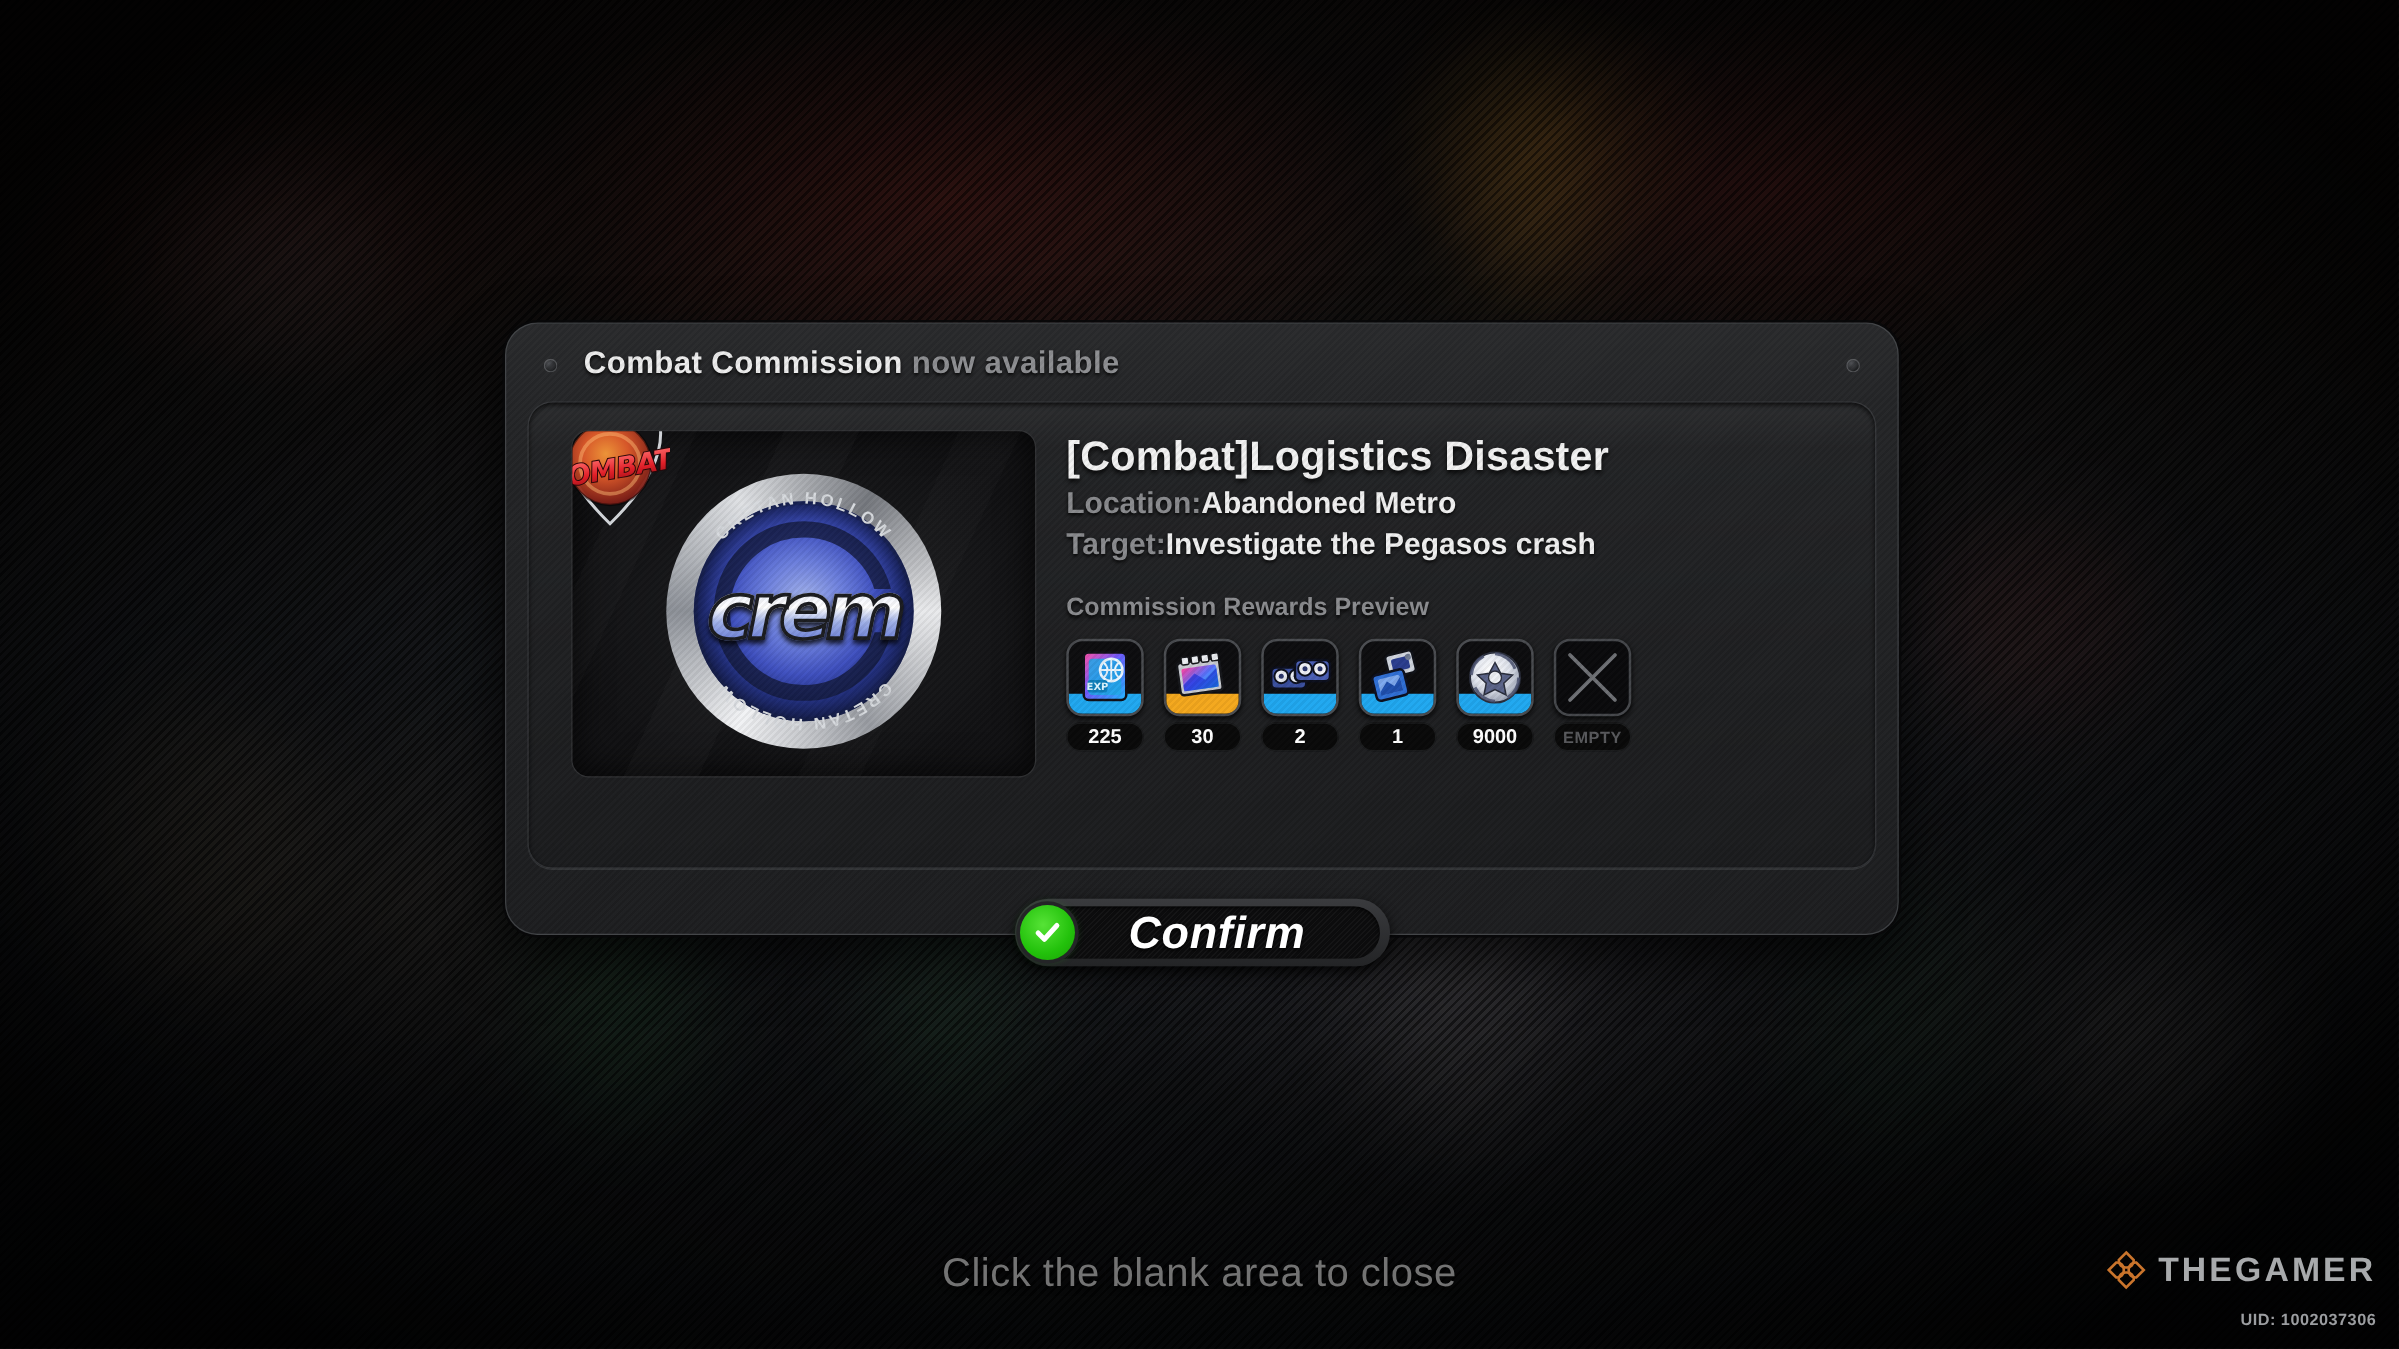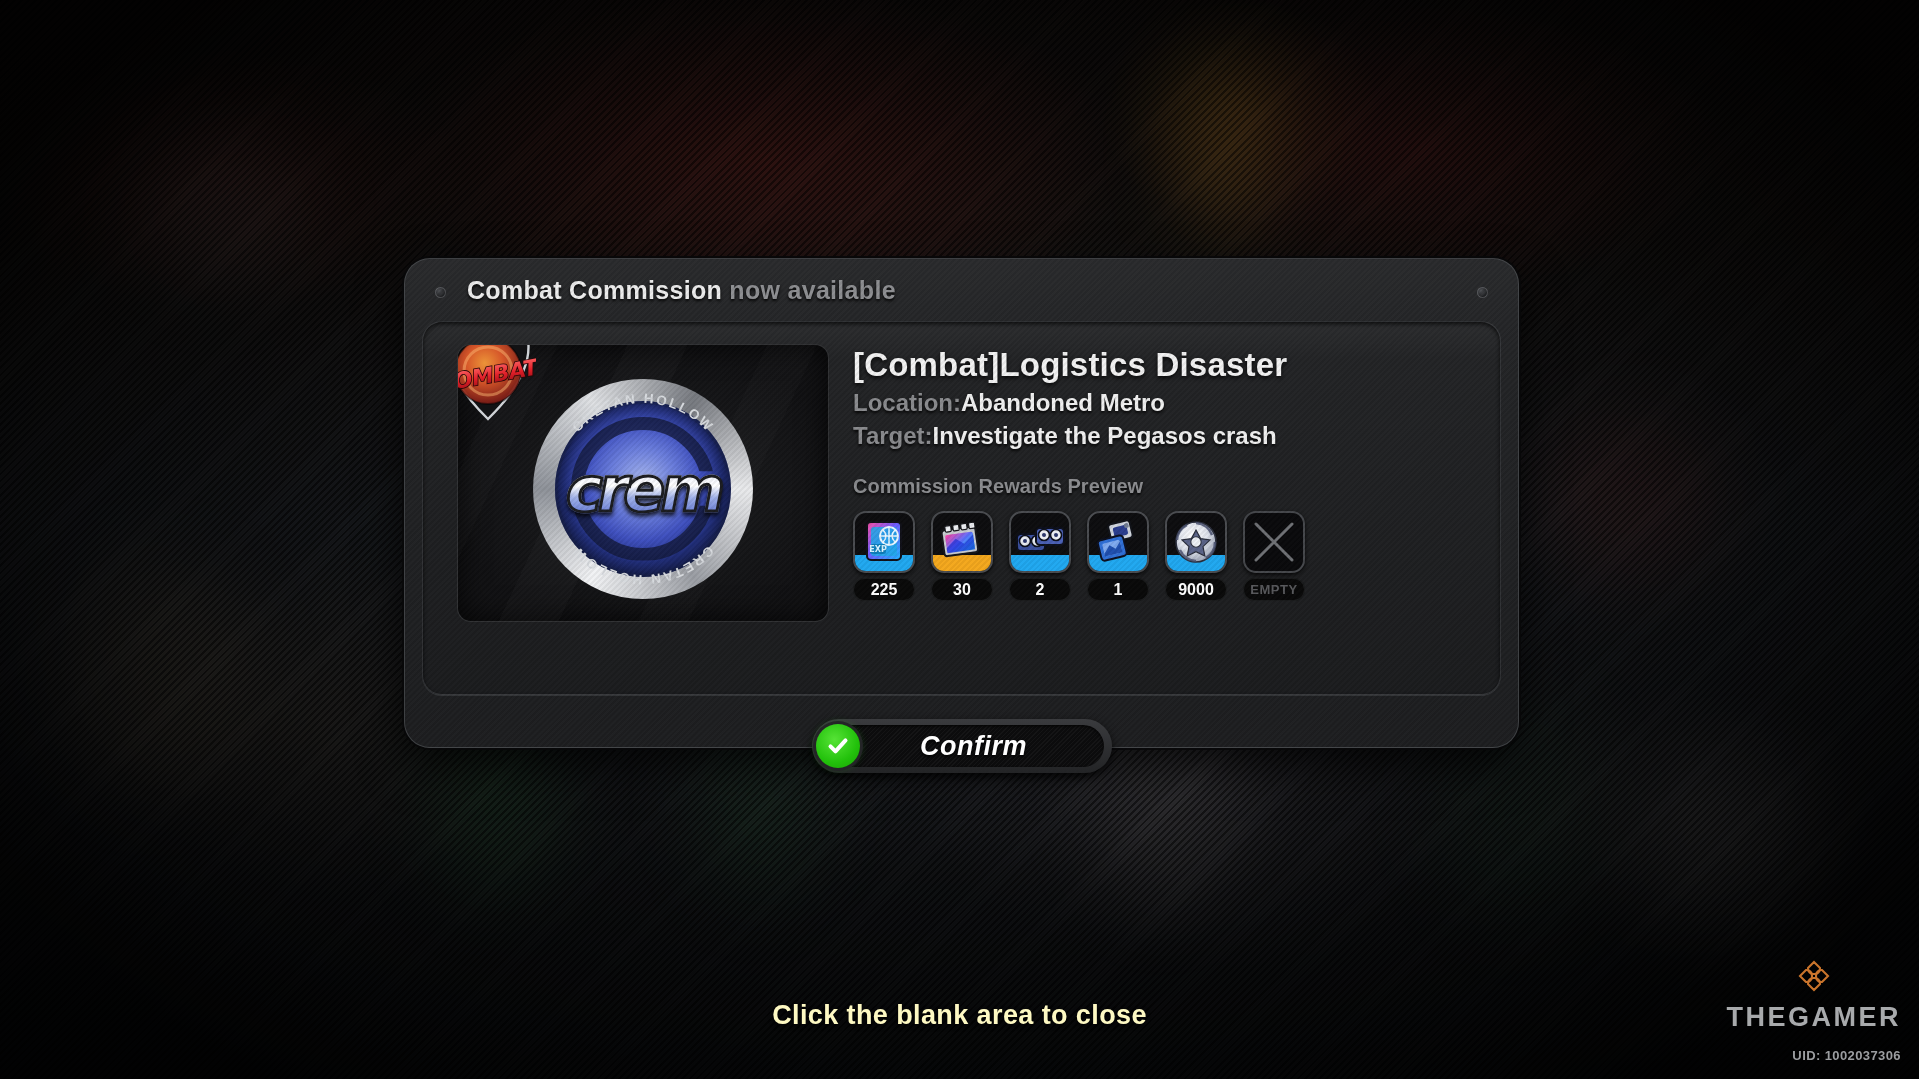--- a/index.html
+++ b/index.html
@@ -214,44 +214,44 @@
   }
   .confirm-inner {
     position:absolute; left:8px; right:8px; top:6px; bottom:6px; border-radius:21px;
     background:
       repeating-linear-gradient(-45deg, rgba(255,255,255,0.035) 0 1px, transparent 1px 3px),
       #0c0c0d;
     box-shadow:inset 0 1px 3px rgba(0,0,0,0.9);
     display:flex; align-items:center; justify-content:center;
   }
   .confirm-label {
-    font-size:27px; font-weight:bold; font-style:italic; color:#ffffff;
+    font-size:36px; font-weight:bold; font-style:italic; color:#ffffff;
     letter-spacing:0.5px; margin-left:24px;
     text-shadow:0 2px 3px rgba(0,0,0,0.9);
   }
   .check-circle {
     position:absolute; left:4px; top:50%; transform:translateY(-50%);
     width:44px; height:44px; border-radius:50%;
     background:radial-gradient(circle at 42% 36%,#56e336,#22c10b 60%,#1aa006 100%);
     box-shadow:0 0 0 3px #242527, 0 0 8px rgba(40,210,30,0.35);
     display:flex; align-items:center; justify-content:center; z-index:2;
   }
 
   
   .hint {
     position:absolute; left:0; right:0; top:1000px; text-align:center;
-    font-size:27px; font-weight:bold; color:#fef9c3; letter-spacing:0.4px;
+    font-size:32px; font-weight:normal; color:#737373; letter-spacing:0.4px;
     text-shadow:0 2px 5px rgba(0,0,0,0.95);
   }
 
   
   .watermark {
     position:absolute; right:18px; bottom:16px; text-align:right; user-select:none;
   }
-  .wm-row { display:flex; align-items:center; justify-content:space-between; gap:9px;flex-direction:column; }
+  .wm-row { display:flex; align-items:center; justify-content:space-between; gap:9px; }
   .wm-text {
     font-size:27px; font-weight:bold; letter-spacing:2.5px; color:#a8aaac;
   }
   .wm-uid { margin-top:15px; font-size:13px; font-weight:bold; color:#9b9da0; letter-spacing:0.4px; }
 </style>
 </head>
 <body>
 
 <div id="screen">
 

